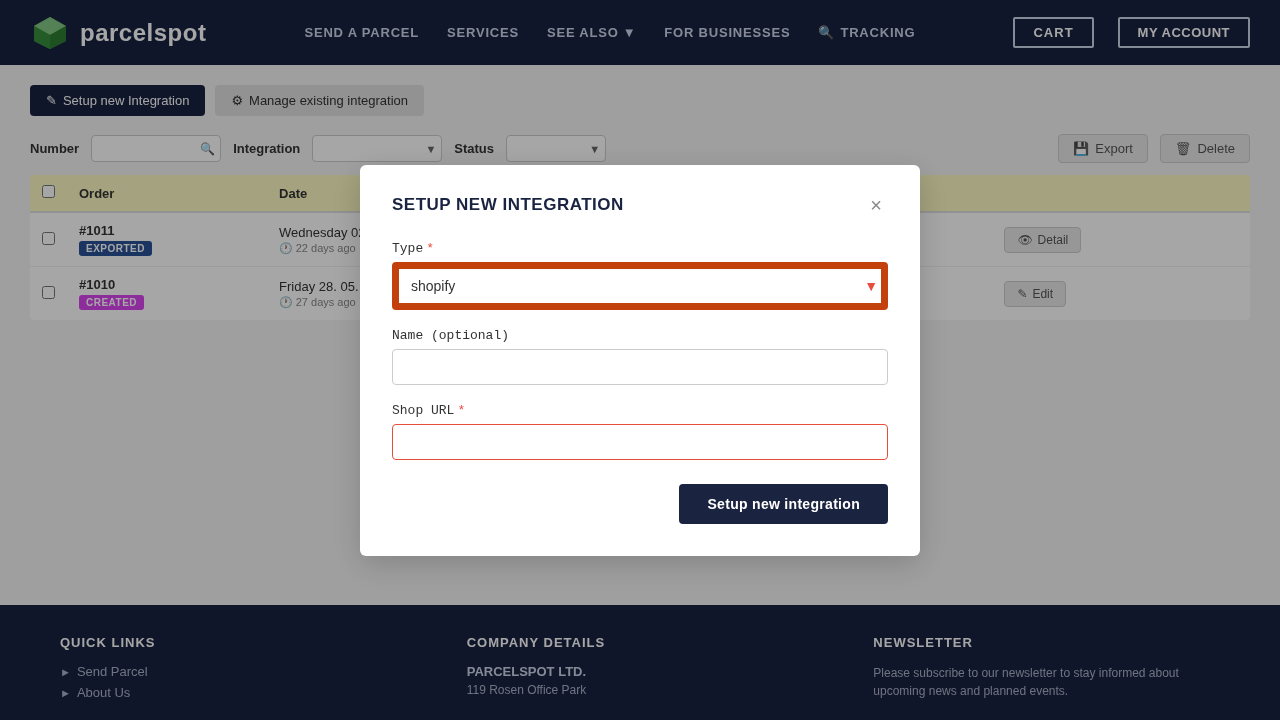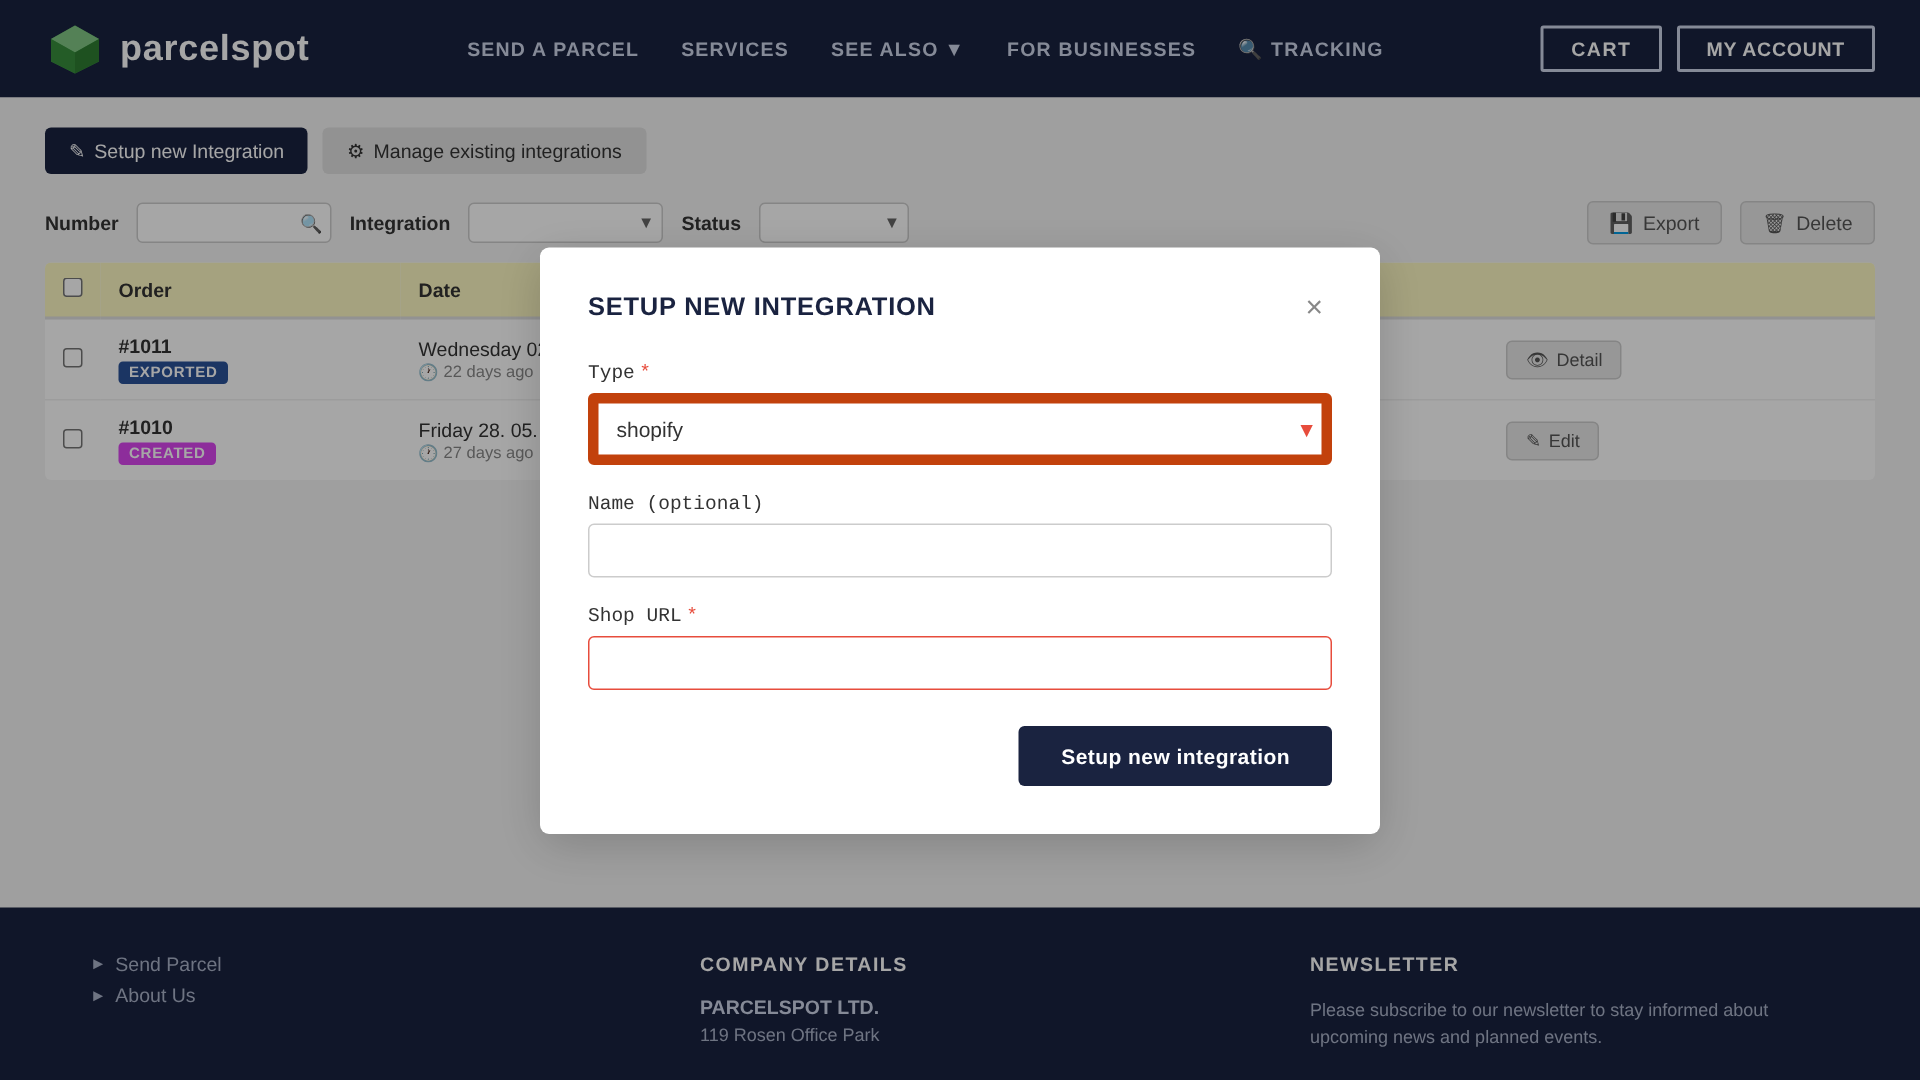--- a/index.html
+++ b/index.html
@@ -48,21 +48,21 @@
       gap: 4px;
     }
     .nav-tracking {
       display: flex;
       align-items: center;
       gap: 5px;
     }
     .navbar-actions {
       display: flex;
       align-items: center;
-      gap: 10px;
+      gap: 24px;
     }
     .btn-cart {
       border: 2px solid #cdd4e8;
       background: transparent;
       color: white;
       padding: 6px 18px;
       font-size: 13px;
       font-weight: 700;
       letter-spacing: 1px;
       cursor: pointer;
@@ -523,21 +523,21 @@
 
 <div class="page-content">
 
   <div class="top-actions">
     <button class="btn-setup">
       <span>✎</span>
       <span>Setup new Integration</span>
     </button>
     <button class="btn-manage">
       <span>⚙</span>
-      <span>Manage existing integrations</span>
+      <span>Manage existing integration</span>
     </button>
   </div>
 
   <div class="table-controls">
     <span class="filter-label">Number</span>
     <div class="search-input-wrap">
       <input type="text" class="search-input" style="">
       <span class="search-icon-small">🔍</span>
     </div>
     <span class="filter-label">Integration</span>
@@ -650,20 +650,21 @@
 
   <div class="pagination">
     <button class="page-btn">‹</button>
     <button class="page-btn active">1</button>
     <button class="page-btn">›</button>
   </div>
 </div>
 
 <footer class="footer">
   <div class="footer-col">
+    <div class="footer-heading">QUICK LINKS</div>
     <div class="footer-link">
       <span class="footer-link-arrow">►</span>
       <span>Send Parcel</span>
     </div>
     <div class="footer-link">
       <span class="footer-link-arrow">►</span>
       <span>About Us</span>
     </div>
   </div>
   <div class="footer-col">

